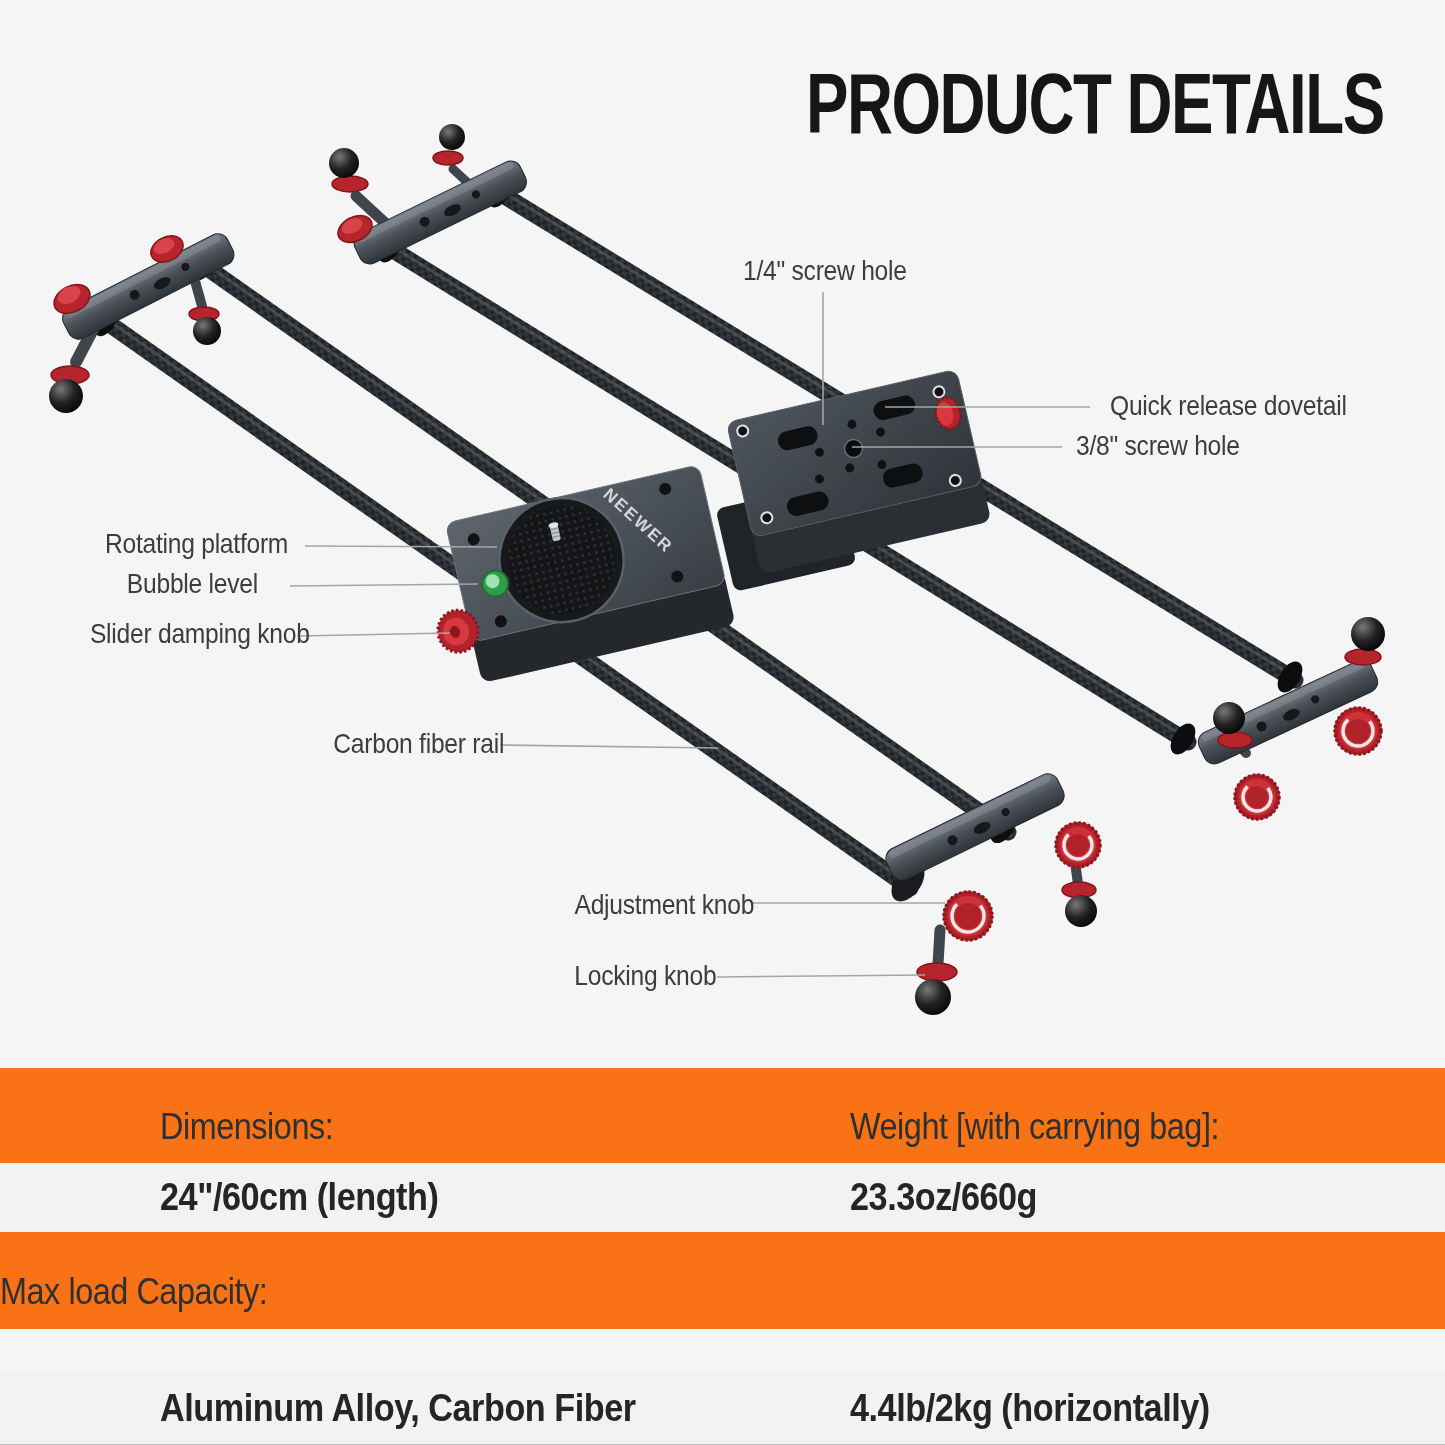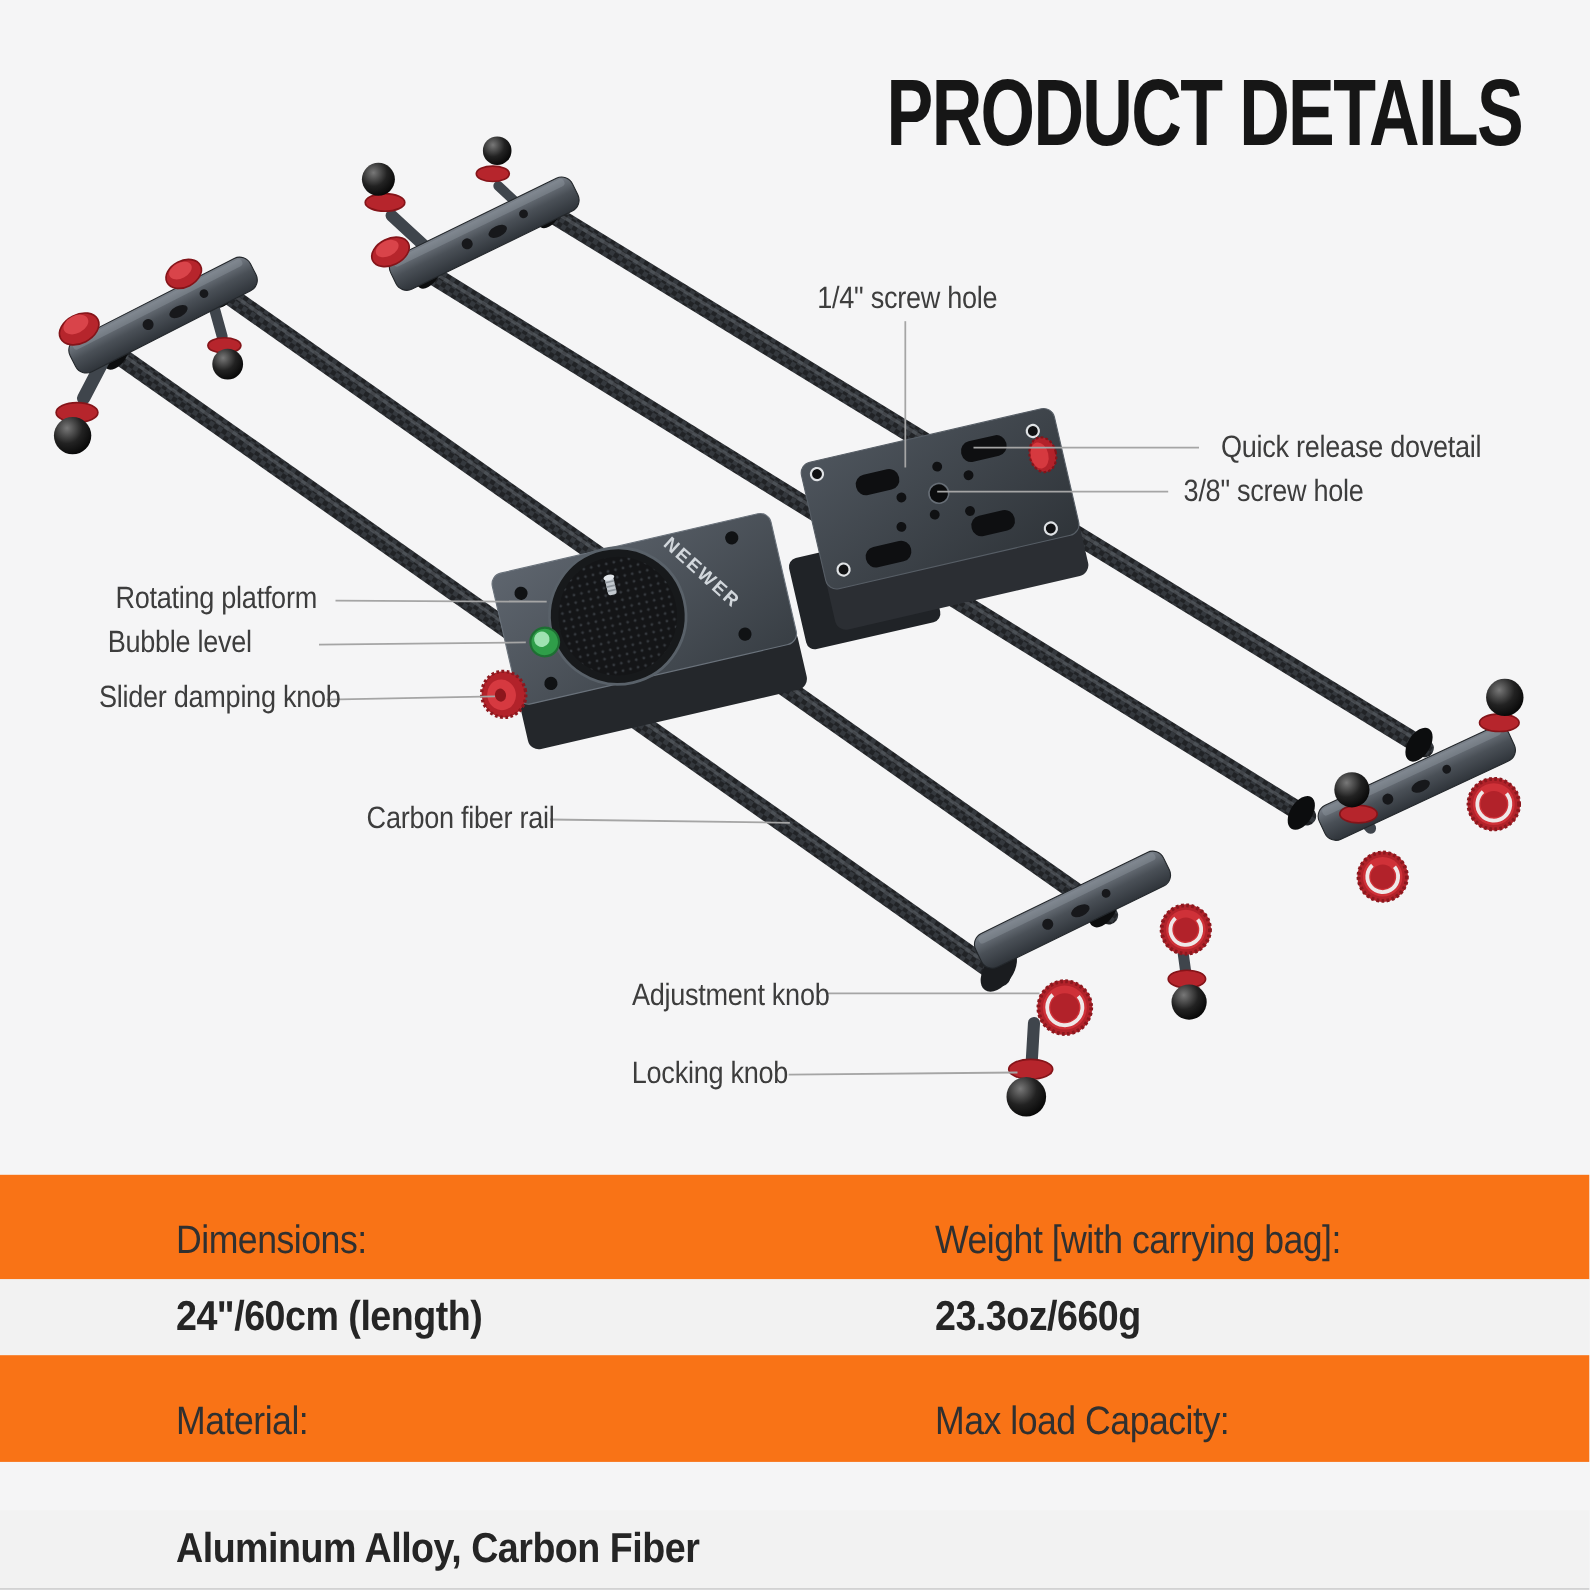--- a/index.html
+++ b/index.html
@@ -12,21 +12,21 @@
   .page-title{
     position:absolute;left:806px;top:60px;
     font-size:86px;font-weight:800;color:#161616;
     letter-spacing:-2px;white-space:nowrap;line-height:1;
   }
   .page-title .cond{display:inline-block;transform:scaleX(.74);transform-origin:left center;}
   .callout{
     position:absolute;font-size:28px;color:#3d3d3d;line-height:1.05;white-space:nowrap;
   }
   .callout .cond{display:inline-block;transform:scaleX(.88);transform-origin:left center;letter-spacing:-0.3px;}
-  .callout.r{text-align:left;}
+  .callout.r{text-align:right;}
   .callout.r .cond{transform-origin:right center;}
   .art{position:absolute;left:0;top:0;}
   
   .spec-table{position:absolute;left:0;top:1068px;width:1445px;}
   .spec-row{display:grid;grid-template-columns:850px 1fr;align-items:center;}
   .spec-row.lbl{background:#f97316;}
   .spec-row.val{background:#f2f2f2;}
   .spec-row.lbl .cell{padding-top:22px;}
   .cell{padding-left:160px;}
   .spec-row .c2{padding-left:0;}
@@ -280,20 +280,20 @@
 <div class="spec-table">
   <div class="spec-row lbl" style="height:95px;">
     <div class="cell c1 spec-label"><span class="cond">Dimensions:</span></div>
     <div class="cell c2 spec-label"><span class="cond">Weight [with carrying bag]:</span></div>
   </div>
   <div class="spec-row val" style="height:69px;">
     <div class="cell c1 spec-value"><span class="cond">24"/60cm (length)</span></div>
     <div class="cell c2 spec-value"><span class="cond">23.3oz/660g</span></div>
   </div>
   <div class="spec-row lbl" style="height:97px;">
-    <div class="cell c1 spec-label"><span class="cond">Material:</span></div>
     <div class="cell c2 spec-label"><span class="cond">Max load Capacity:</span></div>
   </div>
   <div class="spec-row val" style="height:71px;margin-top:44px;">
     <div class="cell c1 spec-value"><span class="cond">Aluminum Alloy, Carbon Fiber</span></div>
+    <div class="cell c2 spec-value"><span class="cond">4.4lb/2kg (horizontally)</span></div>
   </div>
   <div class="strip"></div>
 </div>
 
 </body></html>

